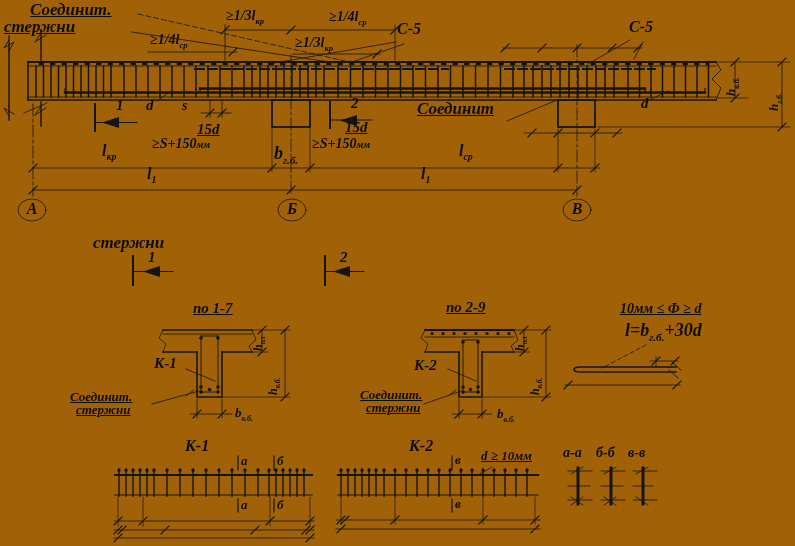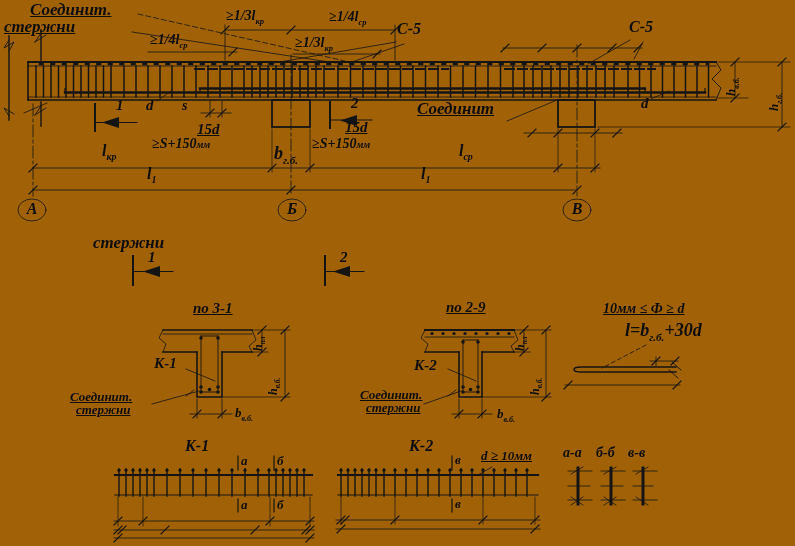--- a/index.html
+++ b/index.html
@@ -522,37 +522,37 @@
 
 <div class="lbl ax" style="left:32px;top:210px;font-size:16px">А</div>
 <div class="lbl ax" style="left:292px;top:210px;font-size:16px">Б</div>
 <div class="lbl ax" style="left:577px;top:210px;font-size:16px">В</div>
 
 <div class="lbl" style="left:93px;top:234px;font-size:17px">стержни</div>
 
 <div class="lbl" style="left:148px;top:250px;font-size:15px">1</div>
 <div class="lbl" style="left:340px;top:250px;font-size:15px">2</div>
 
-<div class="lbl u" style="left:193px;top:301px;font-size:15px">по 3-1</div>
+<div class="lbl u" style="left:193px;top:301px;font-size:15px">по 1-7</div>
 <div class="lbl" style="left:154px;top:356px;font-size:15px">К-1</div>
 <div class="lbl u" style="left:70px;top:390px;font-size:13px">Соединит.</div>
 <div class="lbl u" style="left:76px;top:403px;font-size:13px">стержни</div>
 <div class="lbl vrot" style="left:252px;top:351px;font-size:12px"><span>h</span><sub>пл</sub></div>
 <div class="lbl vrot" style="left:267px;top:395px;font-size:12px"><span>h</span><sub>в.б.</sub></div>
 <div class="lbl" style="left:235px;top:406px;font-size:13px"><span>b</span><sub>в.б.</sub></div>
 
 <div class="lbl u" style="left:446px;top:300px;font-size:15px">по 2-9</div>
 <div class="lbl" style="left:414px;top:358px;font-size:15px">К-2</div>
 <div class="lbl u" style="left:360px;top:388px;font-size:13px">Соединит.</div>
 <div class="lbl u" style="left:366px;top:401px;font-size:13px">стержни</div>
 <div class="lbl vrot" style="left:514px;top:351px;font-size:12px"><span>h</span><sub>пл</sub></div>
 <div class="lbl vrot" style="left:529px;top:395px;font-size:12px"><span>h</span><sub>в.б.</sub></div>
 <div class="lbl" style="left:497px;top:407px;font-size:13px"><span>b</span><sub>в.б.</sub></div>
 
-<div class="lbl u" style="left:603px;top:302px;font-size:14px">10мм ≤ Ф ≥ d</div>
+<div class="lbl u" style="left:620px;top:302px;font-size:14px">10мм ≤ Ф ≥ d</div>
 <div class="lbl" style="left:625px;top:321px;font-size:18px"><span>l=b</span><sub>г.б.</sub><span>+30d</span></div>
 
 <div class="lbl" style="left:185px;top:438px;font-size:16px">К-1</div>
 <div class="lbl" style="left:241px;top:454px;font-size:13px">а</div>
 <div class="lbl" style="left:277px;top:454px;font-size:13px">б</div>
 <div class="lbl" style="left:241px;top:498px;font-size:13px">а</div>
 <div class="lbl" style="left:277px;top:498px;font-size:13px">б</div>
 
 <div class="lbl" style="left:409px;top:438px;font-size:16px">К-2</div>
 <div class="lbl" style="left:455px;top:453px;font-size:13px">в</div>

